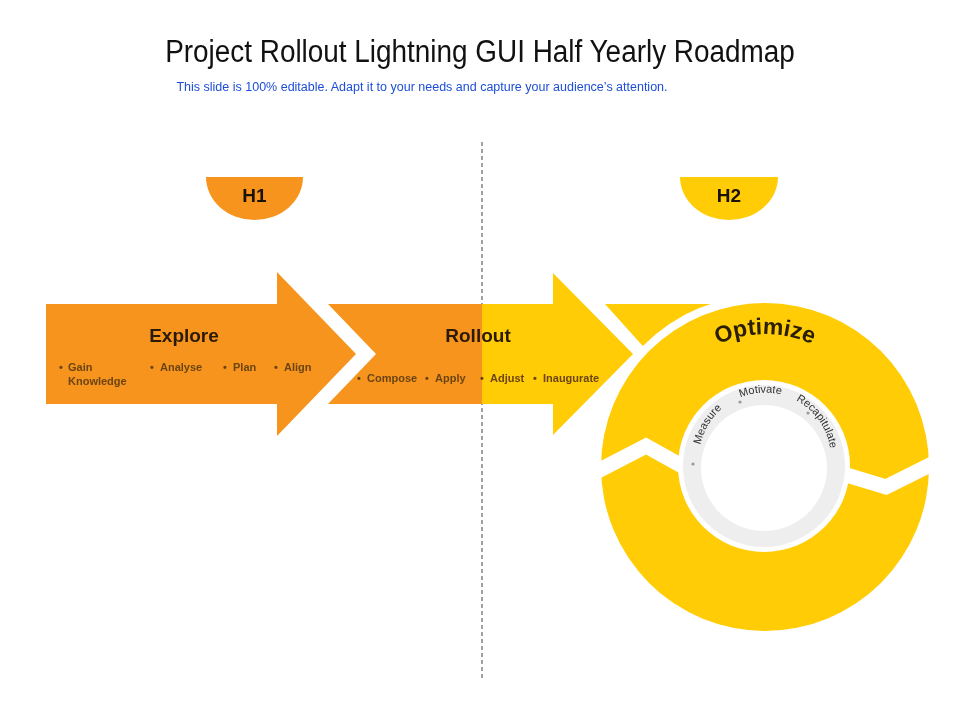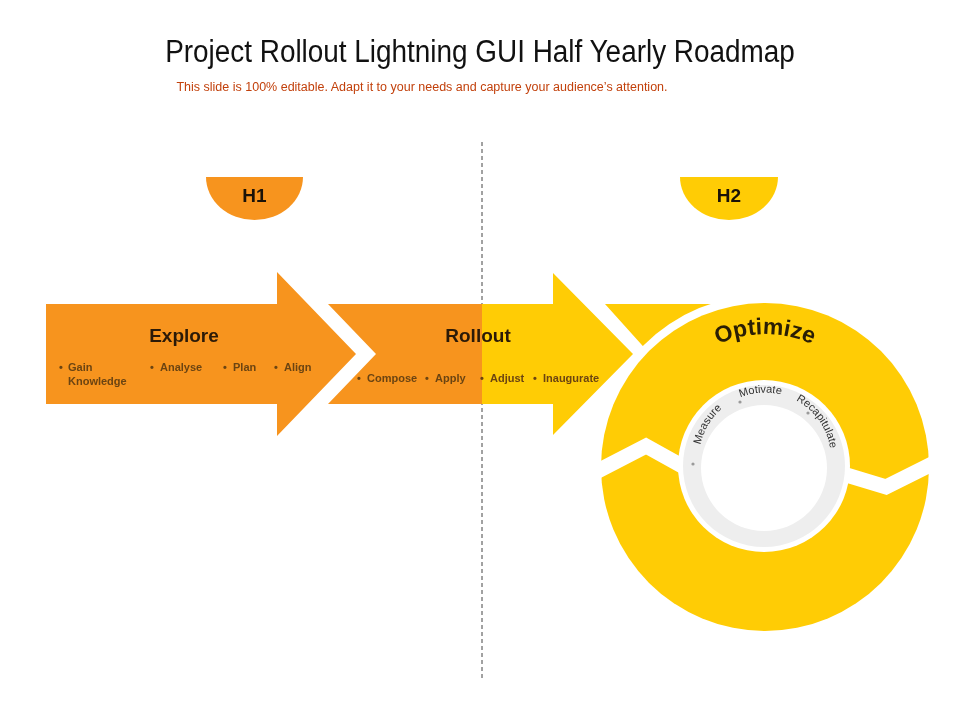--- a/index.html
+++ b/index.html
@@ -4,21 +4,21 @@
   <style>
     html, body { margin: 0; padding: 0; background: #ffffff; }
     body { width: 960px; height: 720px; position: relative; overflow: hidden; font-family: "Liberation Sans", sans-serif; }
     .title {
       position: absolute; left: 0; width: 960px; top: 34px; text-align: center;
       font-family: "Liberation Sans", sans-serif; font-size: 31px; color: #111111;
       transform: scaleX(0.9); transform-origin: center;
     }
     .subtitle {
       position: absolute; left: 0; width: 844px; top: 80px; text-align: center;
-      font-size: 12.5px; color: #c2410c;
+      font-size: 12.5px; color: #1d4ed8;
     }
     svg.diagram { position: absolute; left: 0; top: 0; }
     .half-label { font-family: "Liberation Sans", sans-serif; font-weight: bold; font-size: 19px; fill: #1a1208; }
     .stage-title { font-family: "Liberation Sans", sans-serif; font-weight: bold; font-size: 19px; fill: #2b1a08; }
     .bullet { font-family: "Liberation Sans", sans-serif; font-weight: bold; font-size: 11px; fill: #6b4412; }
     .optimize { font-family: "Liberation Sans", sans-serif; font-weight: bold; font-size: 23px; fill: #2a1e05; }
     .inner-item { font-family: "Liberation Sans", sans-serif; font-size: 11px; fill: #333333; }
     .dot { fill: #9a9a9a; }
   </style>
 </head>

